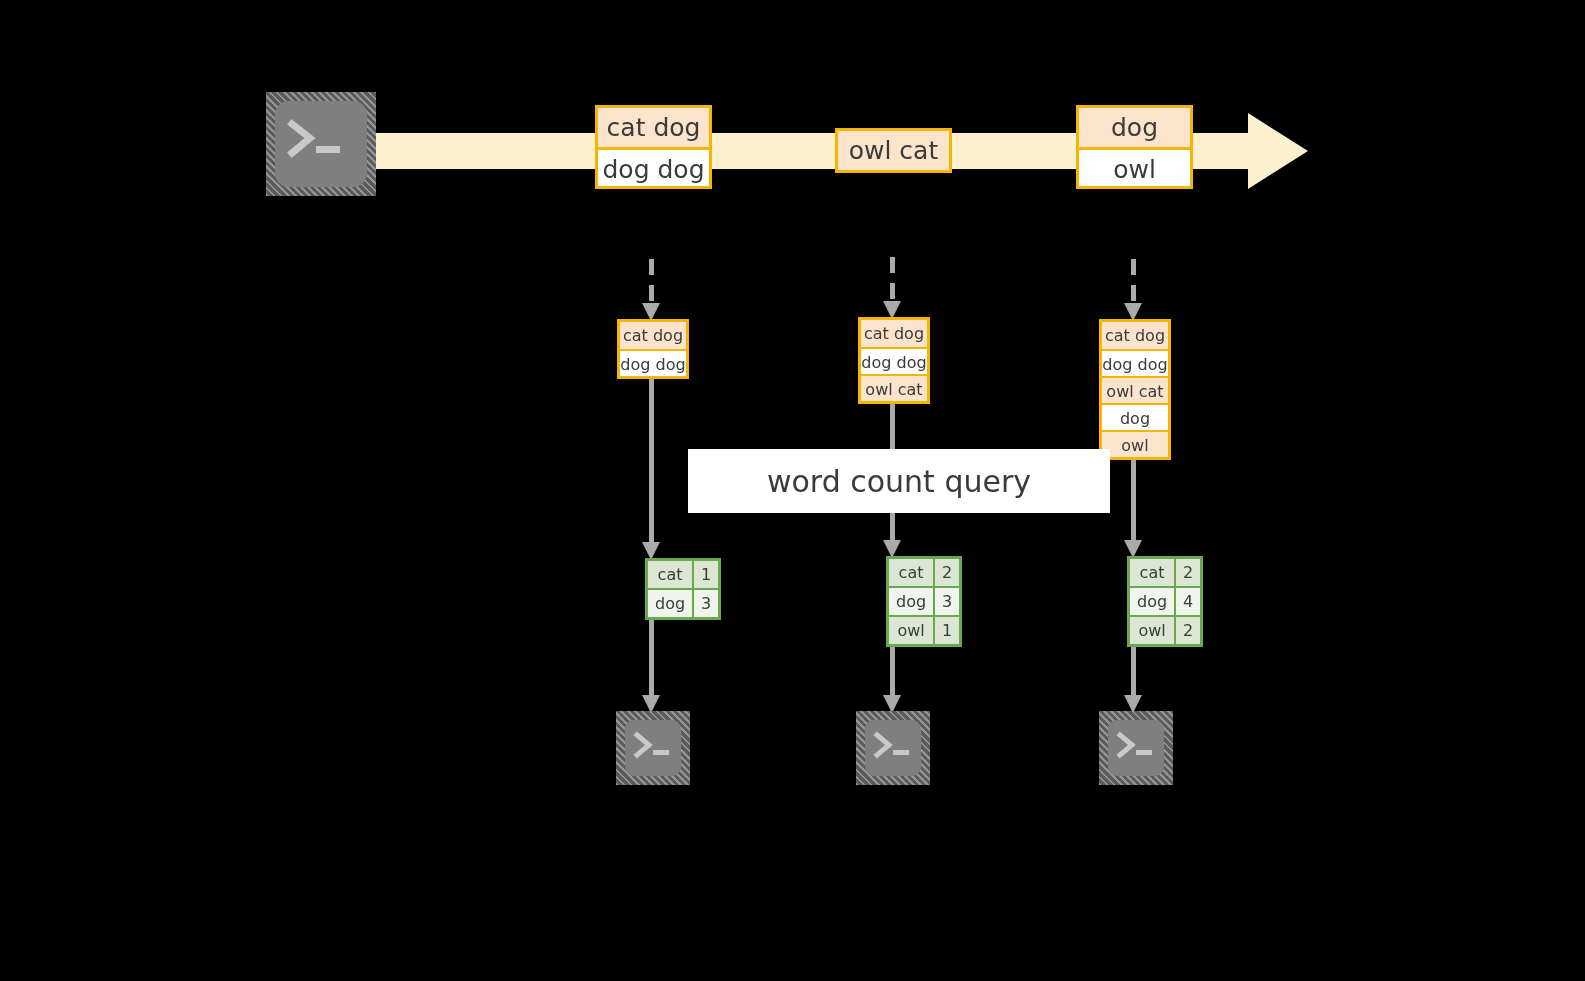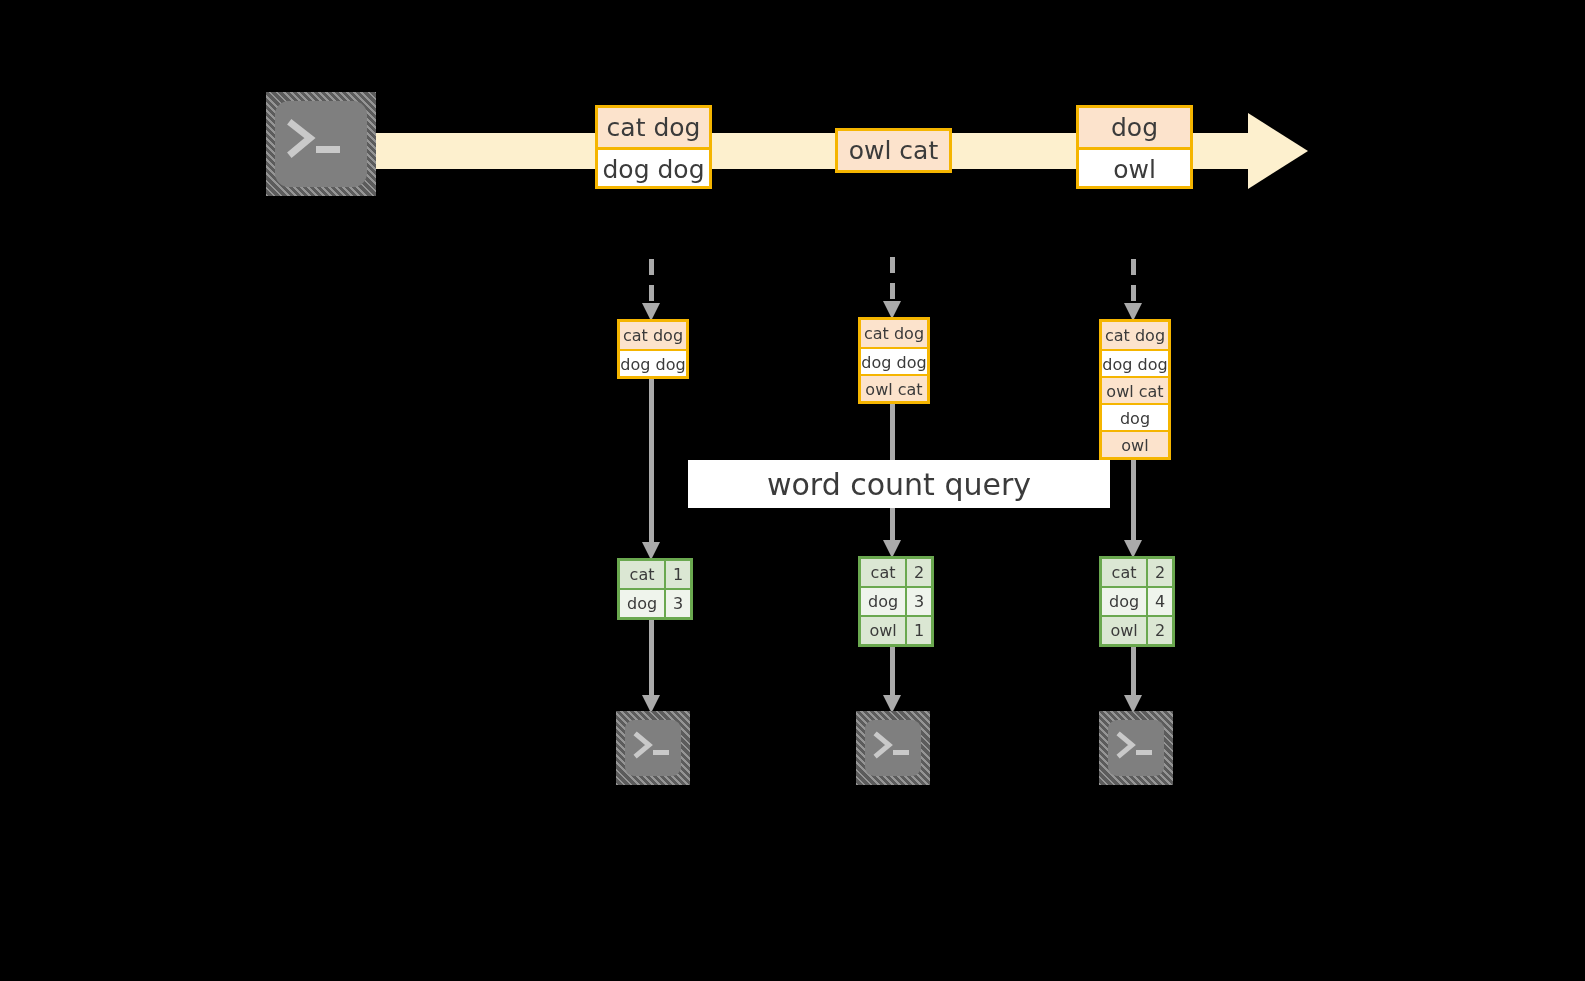--- a/index.html
+++ b/index.html
@@ -98,20 +98,21 @@
   #evt-acc-2 { left: 858px; top: 317px; width: 72px; }
   #evt-acc-3 { left: 1099px; top: 319px; width: 72px; }
 
   
   .result-table {
     position: absolute;
     box-sizing: border-box;
     border: 3px solid #6aa84f;
     border-collapse: collapse;
     background: #eaf2e4;
+    margin-left: 28px;
   }
   .result-table td {
     box-sizing: border-box;
     font-size: 16px;
     line-height: 27px;
     height: 27px;
     padding: 0 7px;
     color: #3b3b3b;
     border: 2px solid #6aa84f;
     text-align: center;
@@ -139,23 +140,23 @@
     width: 0; height: 0;
     border-left: 9px solid transparent;
     border-right: 9px solid transparent;
     border-top: 18px solid #aaaaaa;
   }
 
   
   #wcq-label {
     position: absolute;
     left: 688px;
-    top: 460px;
+    top: 449px;
     width: 422px;
-    height: 48px;
+    height: 64px;
     background: #ffffff;
     color: #3b3b3b;
     font-size: 30px;
     display: flex;
     align-items: center;
     justify-content: center;
   }
 </style>
 </head>
 <body>

